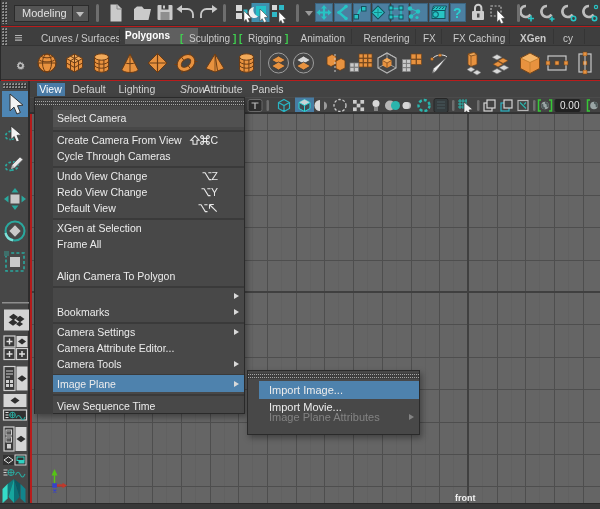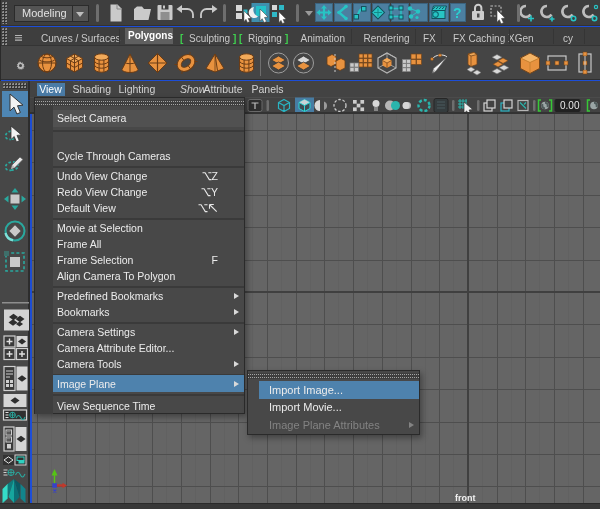--- a/index.html
+++ b/index.html
@@ -1,17 +1,17 @@
 <!DOCTYPE html>
 <html><head><meta charset="utf-8">
 <style>
 *{margin:0;padding:0;box-sizing:border-box;}
 html,body{width:600px;height:509px;overflow:hidden;background:#3e3e3e;
  font-family:"Liberation Sans",sans-serif;}
-#app{position:relative;width:600px;height:509px;background:#1d4ed8;}
+#app{position:relative;width:600px;height:509px;background:#b91c1c;}
 .abs{position:absolute;}
 svg{position:absolute;overflow:visible;}
 
 #topbar{left:0;top:0;width:600px;height:26px;background:#3e3e3e;border-bottom:1px solid #323232;}
 .grip{background-image:radial-gradient(circle at 1.2px 1.2px,#909090 0.9px,transparent 1.1px);
  background-size:3px 3px;background-color:#333333;}
 #modelbox{left:14px;top:5px;width:58px;height:17px;background:#545454;border:1px solid #2b2b2b;border-right:none;
  color:#e2e2e2;font-size:11px;line-height:15px;padding-left:7px;}
 #modelarrow{left:72px;top:5px;width:17px;height:17px;background:#545454;border:1px solid #2b2b2b;}
 #modelarrow:after{content:"";position:absolute;left:3px;top:6px;border-left:4.5px solid transparent;border-right:4.5px solid transparent;border-top:5px solid #bdbdbd;}
@@ -170,32 +170,32 @@
   </svg>
   <div class="vsep" style="left:223px;top:4px;height:18px;"></div>
   <div class="vsep" style="left:296px;top:4px;height:18px;"></div>
   <div class="vsep" style="left:516.5px;top:4px;height:18px;"></div>
   <div class="abs" id="tabrow"></div>
   <div class="abs grip" style="left:2px;top:28px;width:5px;height:50px;"></div>
   <svg style="left:15px;top:35px;" width="7" height="6" viewBox="0 0 7 6">
       <path d="M0,0.5 h7 M0,2.8 h7 M0,5.1 h7" stroke="#b5b5b5" stroke-width="1.1"></path>
     </svg>
   <div class="tab" style="left:41px;">Curves / Surfaces</div>
-  <div class="abs" style="left:125px;top:28px;width:48px;height:16px;background:#5f5f5f;color:#ffffff;font-size:10px;font-weight:bold;line-height:16px;text-align:right;">Polygons</div>
+  <div class="abs" style="left:125px;top:28px;width:73px;height:16px;background:#5f5f5f;color:#ffffff;font-size:10px;font-weight:bold;line-height:16px;text-align:left;">Polygons</div>
   <div class="tab gb" style="left:180px;">[</div>
   <div class="tab" style="left:189px;">Sculpting</div>
   <div class="tab gb" style="left:233px;">]</div>
   <div class="tab gb" style="left:239px;">[</div>
   <div class="tab" style="left:248px;">Rigging</div>
   <div class="tab gb" style="left:285px;">]</div>
   <div class="tab" style="left:300.5px;">Animation</div>
   <div class="tab" style="left:363.5px;">Rendering</div>
   <div class="tab" style="left:423px;">FX</div>
   <div class="tab" style="left:453px;">FX Caching</div>
-  <div class="tab" style="left:508px;">XGen</div>
+  <div class="tab" style="left:520px;font-weight:bold;">XGen</div>
   <div class="tab" style="left:563px;">cy</div>
   <div class="tabdiv" style="left:119px;"></div>
   <div class="tabdiv" style="left:351px;"></div>
   <div class="tabdiv" style="left:415px;"></div>
   <div class="tabdiv" style="left:441px;"></div>
   <div class="tabdiv" style="left:509px;"></div>
   <div class="tabdiv" style="left:553px;"></div>
   <div class="tabdiv" style="left:584px;"></div>
   <div class="abs" id="shelf"></div>
 
@@ -467,21 +467,21 @@
         <path d="M14,398 L8.5,416 L14,422 Z" fill="#16a59e"></path>
         <path d="M14,398 L19.5,416 L14,422 Z" fill="#0c6f76"></path>
         <path d="M2.5,422 V408 L7.5,403 V417.5 Z" fill="#35dcc8"></path>
         <path d="M25.5,422 V408 L20.5,403 V417.5 Z" fill="#12848c"></path>
         <path d="M2.5,422 L7.5,417.5 L7.5,403" fill="none" stroke="#2bbcae" stroke-width="0.6"></path>
       </g>
     </g>
   </svg>
   <div class="abs" id="pmenubar">
     <div class="pm" style="left:6.5px;top:1.5px;height:13px;line-height:13px;width:28px;background:#4a7ba6;color:#ffffff;text-align:center;">View</div>
-    <div class="pm" style="left:42.5px;">Shading</div>
+    <div class="pm" style="left:42.5px;">Default</div>
     <div class="pm" style="left:88.5px;">Lighting</div>
     <div class="pm" style="left:150px;font-style:italic;">Show</div>
     <div class="pm" style="left:173.5px;">Attribute</div>
     <div class="pm" style="left:221.5px;">Panels</div>
   </div>
   <div class="abs" id="piconrow"></div>
   <svg style="left:0;top:97px;" width="600" height="17" viewBox="0 0 600 17">
     <g>
       <rect x="248" y="2.5" width="14" height="12" rx="2" fill="#2e2e2e" stroke="#6a6a6a" stroke-width="1"></rect>
       <path d="M251.5,6 h7 M255,6 v6" stroke="#bdbdbd" stroke-width="1.2" fill="none"></path>
@@ -600,20 +600,28 @@
   <div class="abs" id="frontlbl">front</div>
   <div class="abs" id="bottomstrip"></div>
   <div class="abs" id="menu">
     <div id="menutear" class="tearoff"></div>
     <div id="menugutter"></div>
     <div class="mi" style="top:12px;">
         <span style="position:absolute;left:18px;top:0;width:191px;height:17px;background:#515151;"></span>
         <span class="lbl">Select Camera</span>
       </div>
     <div class="msep" style="top:32px;"></div>
+    <div class="mi" style="top:34px;">
+        <span class="lbl">Create Camera From View</span>
+        <span class="sc"><svg style="position:relative;display:inline-block;top:1px;" width="10" height="10" viewBox="0 0 10 10">
+            <path d="M5,0.8 L9.2,5.2 H7 V9.2 H3 V5.2 H0.8 Z" fill="none" stroke="#e8e8e8" stroke-width="1.1"></path>
+          </svg><svg style="position:relative;display:inline-block;top:1px;" width="10" height="10" viewBox="0 0 10 10">
+            <path d="M3.4,3.4 H6.6 V6.6 H3.4 Z M3.4,3.4 H2.2 A1.4,1.4 0 1 1 3.4,2.2 Z M6.6,3.4 V2.2 A1.4,1.4 0 1 1 7.8,3.4 Z M6.6,6.6 H7.8 A1.4,1.4 0 1 1 6.6,7.8 Z M3.4,6.6 V7.8 A1.4,1.4 0 1 1 2.2,6.6 Z" fill="none" stroke="#e8e8e8" stroke-width="1.1"></path>
+          </svg>C</span>
+      </div>
     <div class="mi" style="top:50px;">
         <span class="lbl">Cycle Through Cameras</span>
       </div>
     <div class="msep" style="top:68px;"></div>
     <div class="mi" style="top:70px;">
         <span class="lbl">Undo View Change</span>
         <span class="sc"><svg style="position:relative;display:inline-block;top:1px;" width="10" height="10" viewBox="0 0 10 10">
             <path d="M0.5,1.8 h2.6 l4.2,6.8 h2.2 M6.3,1.8 h3.2" fill="none" stroke="#e8e8e8" stroke-width="1.1"></path>
           </svg>Z</span>
       </div>
@@ -626,35 +634,30 @@
     <div class="mi" style="top:102px;">
         <span class="lbl">Default View</span>
         <span class="sc"><svg style="position:relative;display:inline-block;top:1px;" width="10" height="10" viewBox="0 0 10 10">
             <path d="M0.5,1.8 h2.6 l4.2,6.8 h2.2 M6.3,1.8 h3.2" fill="none" stroke="#e8e8e8" stroke-width="1.1"></path>
           </svg><svg style="position:relative;display:inline-block;top:1px;" width="10" height="10" viewBox="0 0 10 10">
             <path d="M1.5,1.5 L8.7,8.7 M1.5,1.5 V5.8 M1.5,1.5 H5.8" fill="none" stroke="#e8e8e8" stroke-width="1.1"></path>
           </svg></span>
       </div>
     <div class="msep" style="top:120px;"></div>
     <div class="mi" style="top:122px;">
-        <span class="lbl">Movie at Selection</span>
+        <span class="lbl">XGen at Selection</span>
       </div>
     <div class="mi" style="top:138px;padding-left:48px;">
         <span class="lbl">Frame All</span>
       </div>
-    <div class="mi" style="top:154px;">
-        <span class="lbl">Frame Selection</span>
-        <span class="sc">F</span>
-      </div>
     <div class="mi" style="top:170px;">
         <span class="lbl">Align Camera To Polygon</span>
       </div>
     <div class="msep" style="top:188px;"></div>
     <div class="mi" style="top:190px;">
-        <span class="lbl">Predefined Bookmarks</span>
         <span class="marrow"></span>
       </div>
     <div class="mi" style="top:206px;">
         <span class="lbl">Bookmarks</span>
         <span class="marrow"></span>
       </div>
     <div class="msep" style="top:224px;"></div>
     <div class="mi" style="top:226px;">
         <span class="lbl">Camera Settings</span>
         <span class="marrow"></span>
@@ -679,18 +682,18 @@
   </div>
   <div class="abs" id="submenu">
     <div id="subtear" class="tearoff"></div>
     <div class="si" style="top:11px;">
         <span style="position:absolute;left:11px;top:-1px;width:160px;height:18px;" class="hl"></span>
         <span class="lbl" style="z-index:1;">Import Image...</span>
       </div>
     <div class="si" style="top:28px;">
         <span class="lbl">Import Movie...</span>
       </div>
-    <div class="si" style="top:46px;color:#838383;text-align:center;">
+    <div class="si" style="top:38px;color:#838383;text-align:center;">
         <span class="lbl">Image Plane Attributes</span>
         <span class="marrow" style="border-left-color:#838383;"></span>
       </div>
   </div>
 </div>
 
 </body></html>

